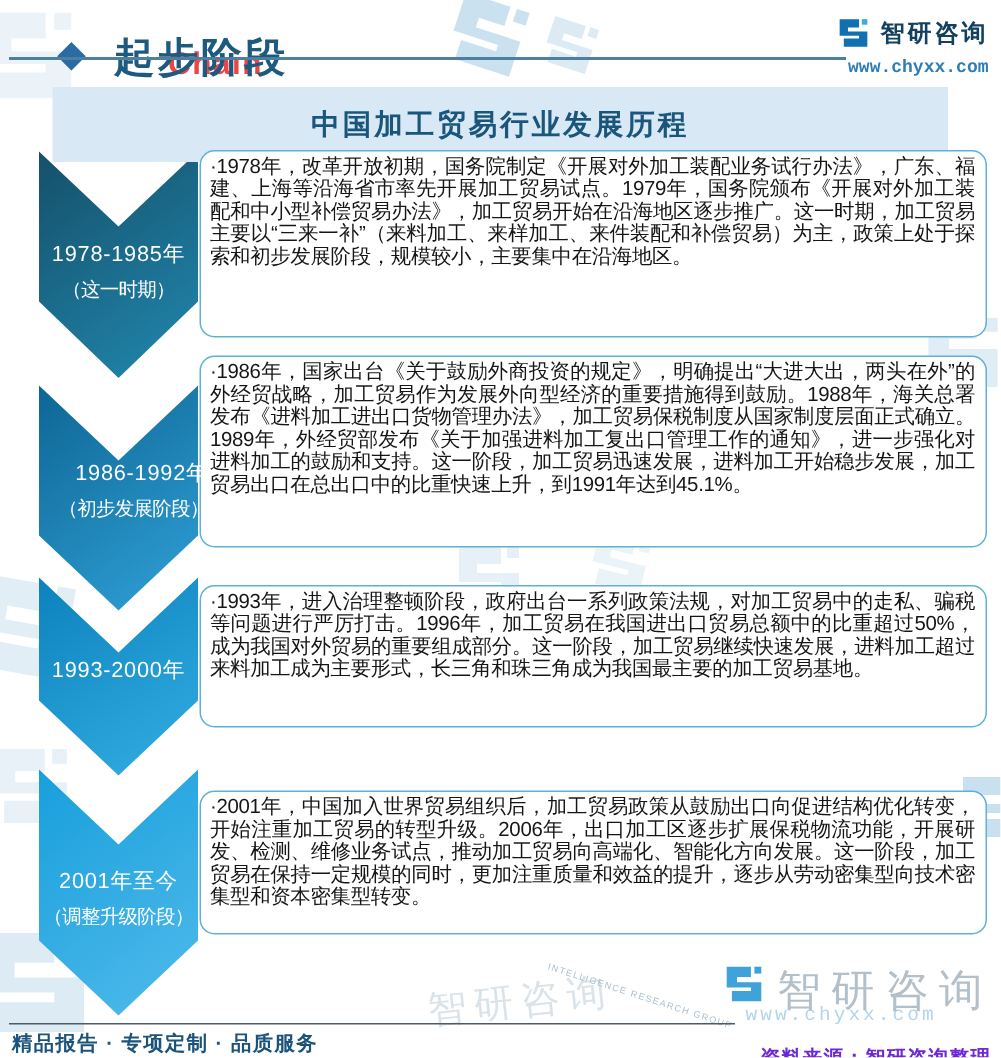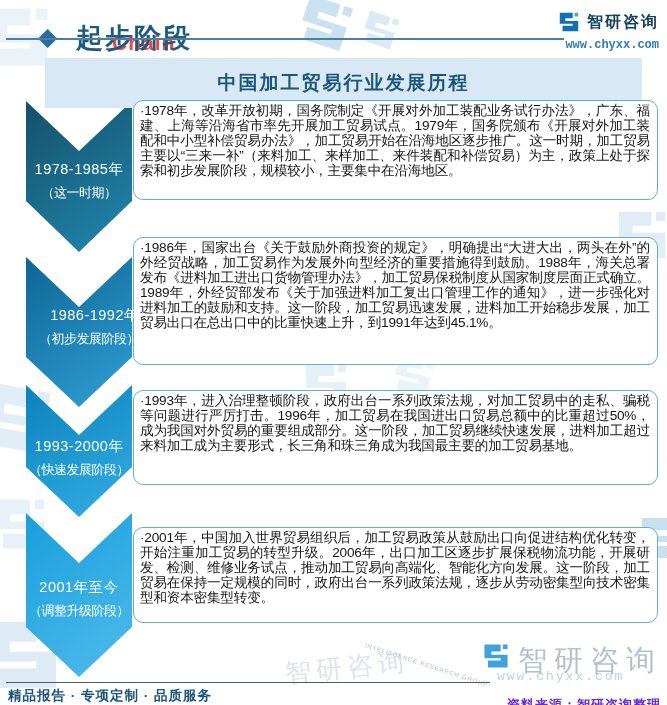--- a/index.html
+++ b/index.html
@@ -16,35 +16,35 @@
              font-family:"Liberation Serif",serif;letter-spacing:2px;}
   .wm-chain{position:absolute;left:112px;top:31px;font-size:21px;font-weight:bold;color:#ef4444;letter-spacing:1px;}
   .hdr-line{position:absolute;left:6px;top:38px;width:558px;height:0;border-top:2px solid #4f7f9f;}
   .brand{position:absolute;right:8px;top:10px;width:130px;}
   .brand-row{display:flex;align-items:center;justify-content:flex-end;gap:6px;}
   .brand-name{font-size:16px;font-weight:bold;color:#12405f;letter-spacing:2px;}
   .brand-url{margin-top:4px;text-align:right;font-family:"Liberation Mono",monospace;
              font-size:12px;color:#2e7db4;font-weight:bold;}
 
   
-  .banner{position:absolute;left:45px;top:58px;width:597px;height:50px;background:#d8e9f5;
+  .banner{position:absolute;left:35px;top:58px;width:597px;height:50px;background:#d8e9f5;
           display:flex;align-items:center;justify-content:center;}
   .banner-t{font-size:19px;font-weight:bold;color:#1a567c;font-family:"Liberation Serif",serif;letter-spacing:2px;}
 
   
   svg.arrows{position:absolute;left:0;top:0;pointer-events:none;}
   .stage-label{position:absolute;left:19px;width:120px;text-align:center;color:#ffffff;z-index:3;}
   .stage-label .p1{font-size:14.5px;letter-spacing:0.5px;}
   .stage-label .p2{font-size:13px;margin-top:5px;letter-spacing:-0.5px;}
 
   
   .tbox{position:absolute;left:133px;width:525px;box-sizing:border-box;background:#ffffff;
         border:1.5px solid #5fb0d4;border-radius:10px;padding:3px 7px 3px 6px;z-index:2;}
   .tbox p{margin:0;font-size:13.6px;line-height:14.9px;color:#151515;letter-spacing:-0.2px;text-align:justify;}
-  .b1{top:100px;height:100px;}
+  .b1{top:100px;height:125px;}
   .b2{top:237px;height:128px;}
   .b3{top:390px;height:95px;}
   .b4{top:527px;height:96px;}
 
   
   .ft-line{position:absolute;left:6px;top:682px;width:484px;height:0;border-top:1.5px solid #4c5b66;}
   .ft-left{position:absolute;left:8px;top:687px;font-size:13.5px;font-weight:bold;color:#1c537a;letter-spacing:1px;}
   .ft-src{position:absolute;right:6px;top:696px;font-size:13px;font-weight:bold;color:#6d28d9;letter-spacing:1px;}
   .big-wm{position:absolute;left:481px;top:641px;display:flex;align-items:flex-start;gap:7px;}
   .big-wm-text{font-size:29px;color:#b4c0c9;letter-spacing:7px;white-space:nowrap;}
@@ -144,38 +144,37 @@
     <div class="stage-label" style="top:160px;">
       <div class="p1">1978-1985年</div>
       <div class="p2">（这一时期）</div>
     </div>
     <div class="stage-label" style="top:306px;text-align:right;">
       <div class="p1">1986-1992年</div>
       <div class="p2">（初步发展阶段）</div>
     </div>
     <div class="stage-label" style="top:437px;">
       <div class="p1">1993-2000年</div>
-      <div class="p2">（快速发展阶段）</div>
     </div>
     <div class="stage-label" style="top:578px;">
       <div class="p1">2001年至今</div>
       <div class="p2">（调整升级阶段）</div>
     </div>
 
     <div class="tbox b1">
       <p>·1978年，改革开放初期，国务院制定《开展对外加工装配业务试行办法》，广东、福建、上海等沿海省市率先开展加工贸易试点。1979年，国务院颁布《开展对外加工装配和中小型补偿贸易办法》，加工贸易开始在沿海地区逐步推广。这一时期，加工贸易主要以“三来一补”（来料加工、来样加工、来件装配和补偿贸易）为主，政策上处于探索和初步发展阶段，规模较小，主要集中在沿海地区。</p>
     </div>
     <div class="tbox b2">
       <p>·1986年，国家出台《关于鼓励外商投资的规定》，明确提出“大进大出，两头在外”的外经贸战略，加工贸易作为发展外向型经济的重要措施得到鼓励。1988年，海关总署发布《进料加工进出口货物管理办法》，加工贸易保税制度从国家制度层面正式确立。1989年，外经贸部发布《关于加强进料加工复出口管理工作的通知》，进一步强化对进料加工的鼓励和支持。这一阶段，加工贸易迅速发展，进料加工开始稳步发展，加工贸易出口在总出口中的比重快速上升，到1991年达到45.1%。</p>
     </div>
     <div class="tbox b3">
       <p>·1993年，进入治理整顿阶段，政府出台一系列政策法规，对加工贸易中的走私、骗税等问题进行严厉打击。1996年，加工贸易在我国进出口贸易总额中的比重超过50%，成为我国对外贸易的重要组成部分。这一阶段，加工贸易继续快速发展，进料加工超过来料加工成为主要形式，长三角和珠三角成为我国最主要的加工贸易基地。</p>
     </div>
     <div class="tbox b4">
-      <p>·2001年，中国加入世界贸易组织后，加工贸易政策从鼓励出口向促进结构优化转变，开始注重加工贸易的转型升级。2006年，出口加工区逐步扩展保税物流功能，开展研发、检测、维修业务试点，推动加工贸易向高端化、智能化方向发展。这一阶段，加工贸易在保持一定规模的同时，政府出台一系列政策法规，逐步从劳动密集型向技术密集型和资本密集型转变。</p>
+      <p>·2001年，中国加入世界贸易组织后，加工贸易政策从鼓励出口向促进结构优化转变，开始注重加工贸易的转型升级。2006年，出口加工区逐步扩展保税物流功能，开展研发、检测、维修业务试点，推动加工贸易向高端化、智能化方向发展。这一阶段，加工贸易在保持一定规模的同时，更加注重质量和效益的提升，逐步从劳动密集型向技术密集型和资本密集型转变。</p>
     </div>
 
     <div class="big-wm">
       <svg width="30" height="30" viewBox="0 0 26 26">
         <use href="#glyph" color="#3fa3da"></use>
       </svg>
       <span class="big-wm-text">智研咨询</span>
     </div>
     <div class="big-wm-url">www.chyxx.com</div>
     <div class="wm-caption" style="left:362px;top:662px;">INTELLIGENCE RESEARCH GROUP</div>

